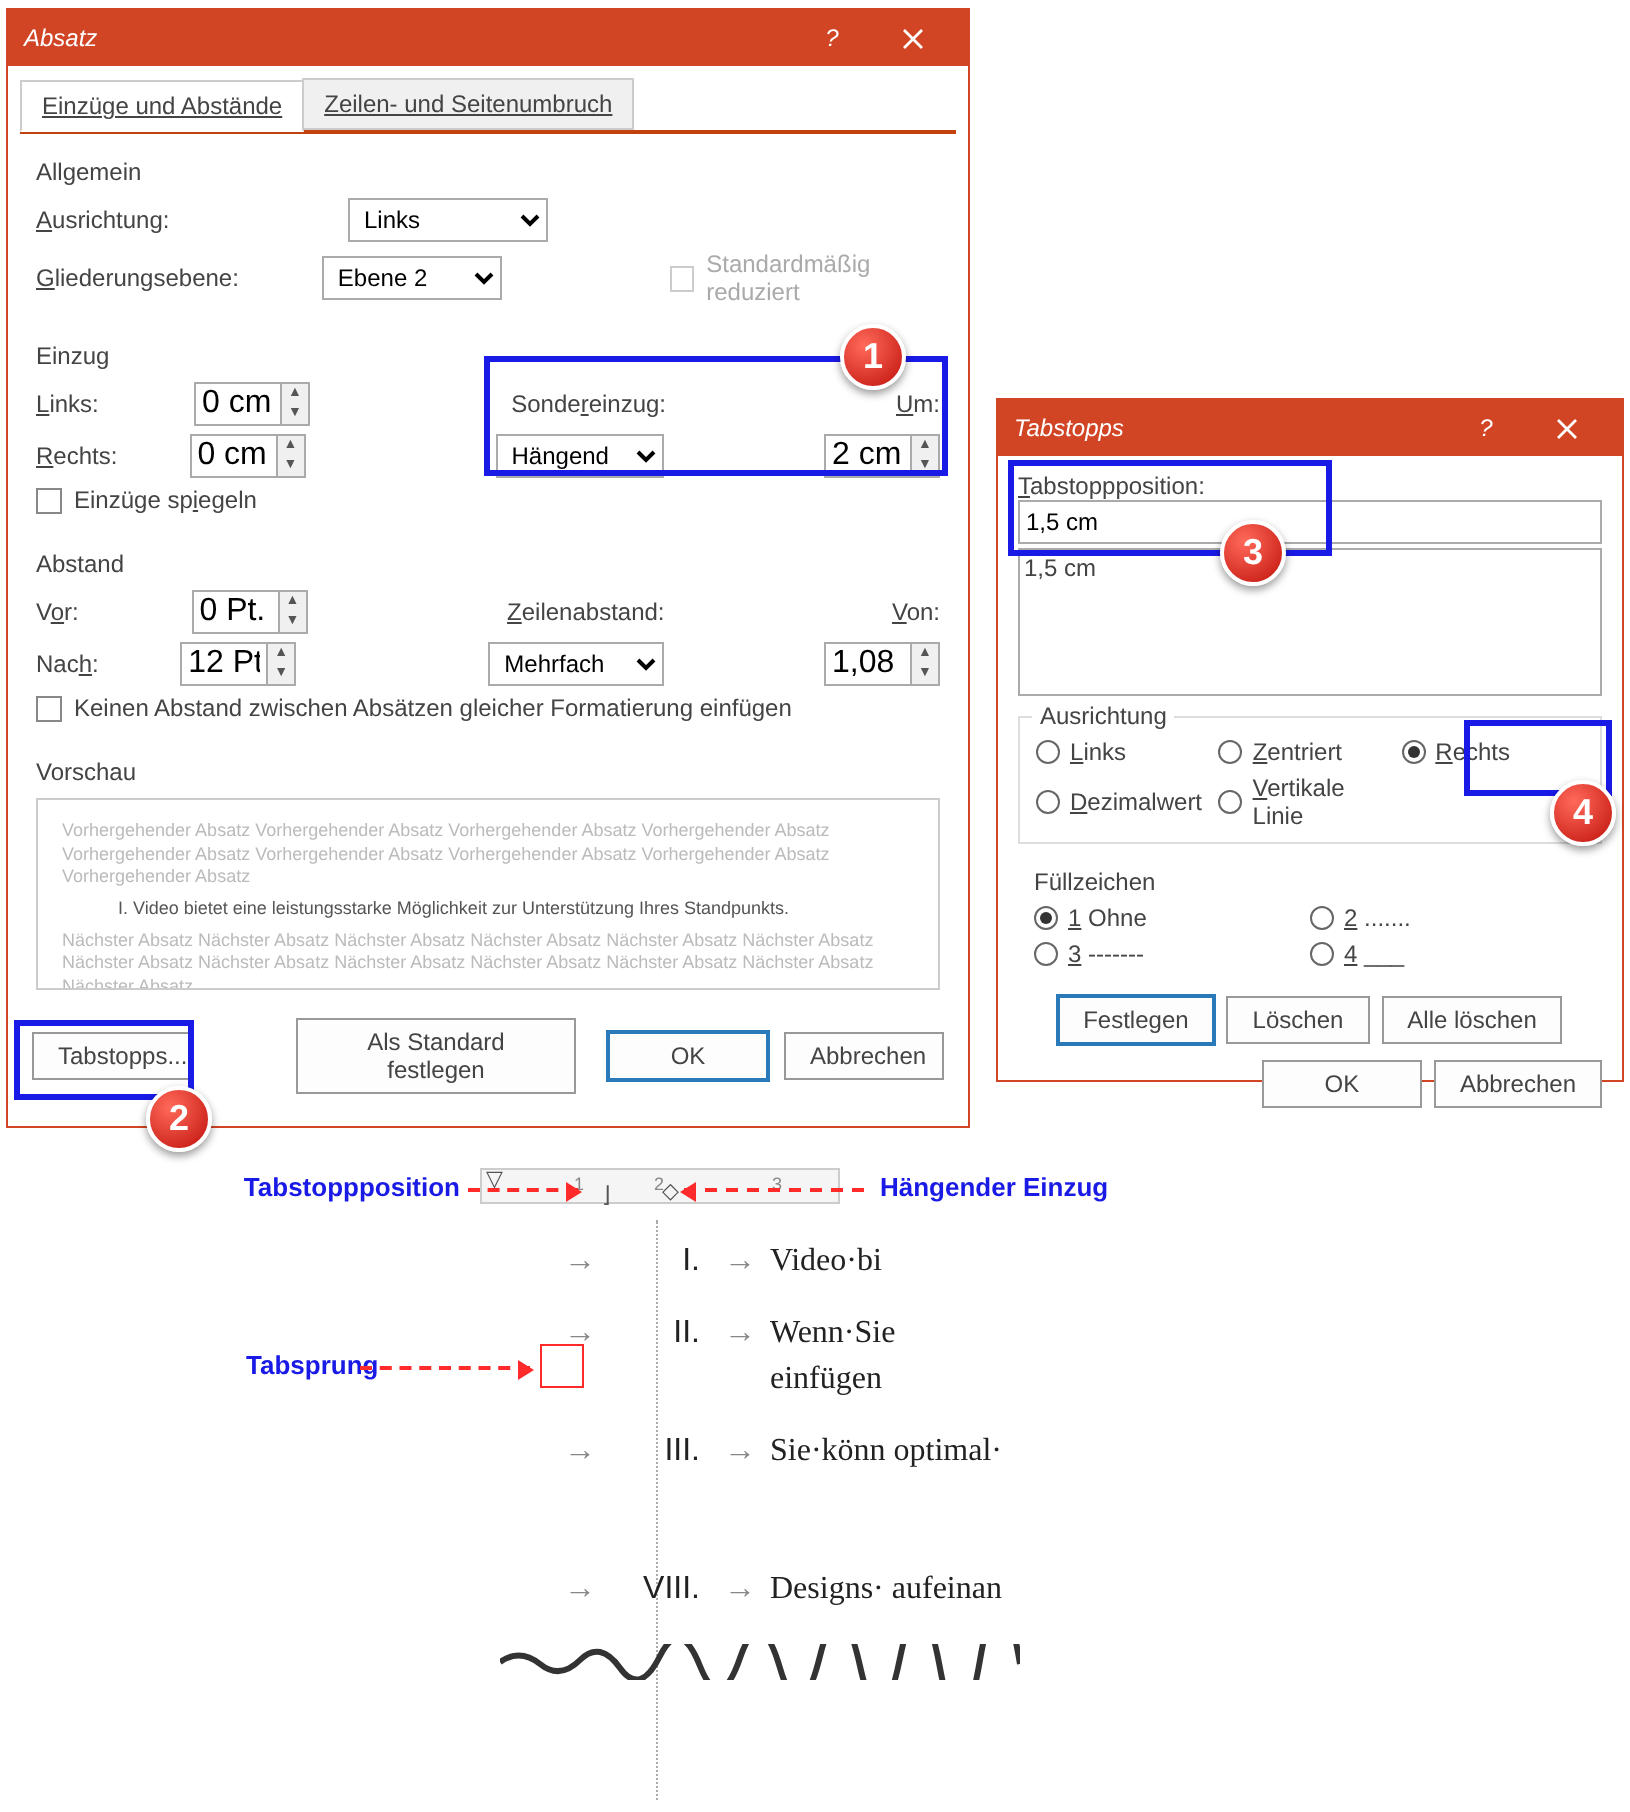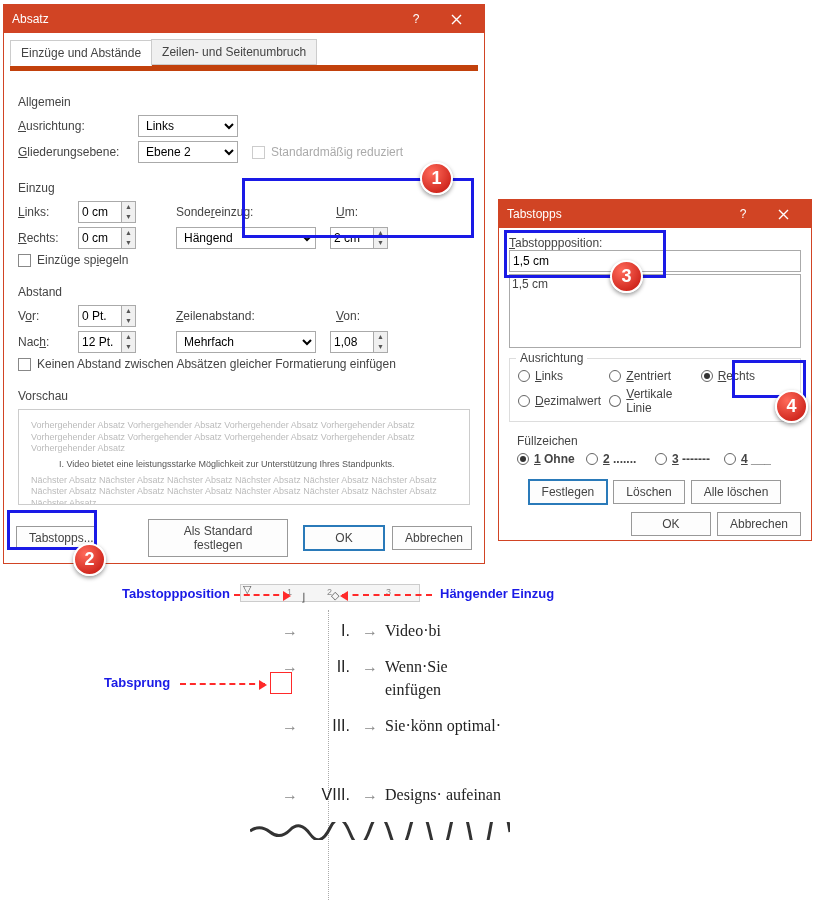--- a/index.html
+++ b/index.html
@@ -1,35 +1,35 @@
 <!DOCTYPE html>
 <html><head>
 <meta charset="utf-8">
 <style>
   * { box-sizing: border-box; font-family: "Segoe UI", Tahoma, sans-serif; }
   body { margin: 0; background: #fff; width: 815px; height: 906px; position: relative; overflow: hidden; font-size: 12px; color: #444; }
-  .titlebar { background: #d14424; color: #fff; height: 28px; display: flex; align-items: center; padding: 0 8px; }
+  .titlebar { background: #d14424; color: #fff; height: 28px; display: flex; align-items: center; padding: 0 8px; font-style: italic; }
   .titlebar .title { flex: 1; font-size: 12px; }
   .titlebar .btn { width: 40px; height: 28px; display: flex; align-items: center; justify-content: center; cursor: default; color:#fff; }
   .dialog { position: absolute; border: 1px solid #d14424; background: #fff; }
   .dlg1 { left: 3px; top: 4px; width: 482px; height: 560px; }
   .dlg2 { left: 498px; top: 199px; width: 314px; height: 342px; }
-  .tabs { display: flex; border-bottom: 6px solid #c2410c; margin: 6px 6px 12px 6px; }
+  .tabs { display: flex; border-bottom: 2px solid #c2410c; margin: 6px 6px 0 6px; text-decoration: underline; }
   .tab { padding: 5px 10px; border: 1px solid #ccc; background: #f0f0f0; margin-right: -1px; cursor: default; font-size: 12px; }
   .tab.active { background: #fff; border-bottom: 1px solid #fff; position: relative; top: 1px; }
   .section { padding: 6px 14px 2px 14px; }
   .section-title { font-size: 12px; color: #444; margin: 6px 0 6px 0; }
-  .row { display: flex; align-items: center; margin: 4px 0; }
+  .row { display: flex; align-items: center; margin: 4px 0; gap: 36px; }
   .lbl { width: 120px; font-size: 12px; color: #444; }
   .u { text-decoration: underline; text-decoration-skip-ink: none; }
   select, input[type=text] { font-size: 12px; border: 1px solid #aaa; background: #fff; padding: 2px 3px; height: 22px; }
   .combo70 { width: 100px; }
   .combo130 { width: 140px; }
   .spin { display: inline-flex; border: 1px solid #aaa; height: 22px; }
-  .spin input { border: none; width: 42px; padding: 2px 3px; font-size: 12px; outline:none; }
+  .spin input { border: none; width: 42px; padding: 2px 3px; font-size: 16px; outline:none; }
   .spin .arrows { display: flex; flex-direction: column; width: 14px; border-left: 1px solid #aaa; }
   .spin .arrows span { flex:1; font-size: 7px; line-height: 9px; text-align: center; background:#f0f0f0; color:#555; }
   .chk { display: flex; align-items: center; gap: 6px; font-size: 12px; }
   .checkbox { width: 13px; height: 13px; border: 1px solid #888; background: #fff; display: inline-block; }
   .preview { border: 1px solid #ccc; margin: 6px 14px; padding: 10px 12px; height: 96px; overflow:hidden; font-size: 9px; color: #bbb; line-height: 1.3; }
   .preview .txt { white-space: normal; }
   .preview .main { color: #555; margin: 4px 0 4px 28px; }
   .dlg-buttons { display: flex; padding: 8px 12px 10px 12px; gap: 8px; align-items: center; }
   .dlg-buttons .spacer { flex: 1; }
   .button { border: 1px solid #999; background: #fdfdfd; padding: 4px 12px; font-size: 12px; cursor: default; min-width: 80px; text-align: center; }
@@ -248,21 +248,21 @@
         </label>
       <label class="radio">
           <span class="dot"></span>
           <span><span class="u">V</span>ertikale Linie</span>
         </label>
     </div>
   </div>
 
   <div class="groupbox" style="border:none; padding-top:2px;">
     <span class="groupbox-title" style="position:static; padding:0;">Füllzeichen</span>
-    <div style="display:grid; grid-template-columns: 1fr 1fr 1fr 1fr; row-gap:4px; margin-top:4px;font-weight:bold;">
+    <div style="display:grid; grid-template-columns: 1fr 1fr; row-gap:4px; margin-top:4px;">
       <label class="radio on">
           <span class="dot"></span>
           <span><span class="u">1</span> Ohne</span>
         </label>
       <label class="radio">
           <span class="dot"></span>
           <span><span class="u">2</span> .......</span>
         </label>
       <label class="radio">
           <span class="dot"></span>
@@ -300,21 +300,21 @@
     <span class="ruler-marker" style="left:2px; top:-2px;">▽</span>
     <span class="ruler-marker" style="left:60px; top:6px;">⌋</span>
     <span class="ruler-marker" style="left:90px; top:4px;">◇</span>
   </div>
 
   <div class="anntext" style="left:-10px; top:6px; text-align:right; width:140px;">Tabstoppposition</div>
   <div class="arrow-red" style="left:134px; top:14px; width:55px;"></div>
   <div class="anntext" style="left:340px; top:6px;">Hängender Einzug</div>
   <div class="arrow-red rev" style="left:242px; top:14px; width:90px;"></div>
 
-  <div class="anntext" style="left:4px; top:95px;">Tabsprung</div>
+  <div class="anntext" style="left:23px; top:95px;">Tabsprung</div>
   <div class="arrow-red" style="left:80px; top:103px; width:85px;"></div>
   <div class="redbox" style="left:170px; top:92px;"></div>
 
   <div class="dashline"></div>
 
   <div class="list-preview">
     <div class="line">
         <span class="arrow">→</span>
         <span class="num">I.</span>
         <span class="arrow">→</span>

